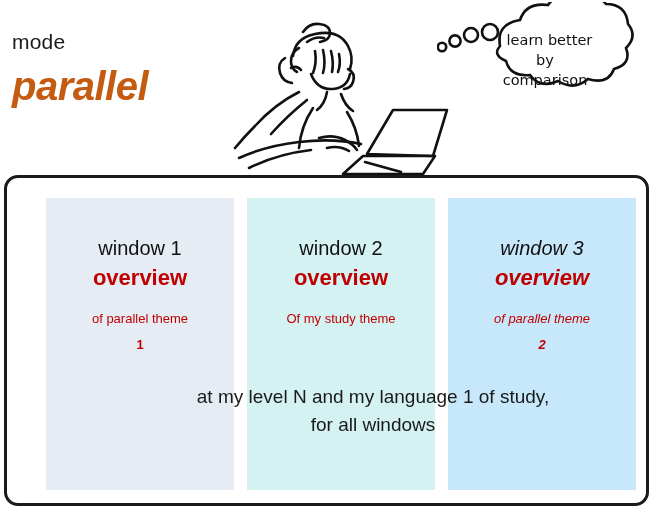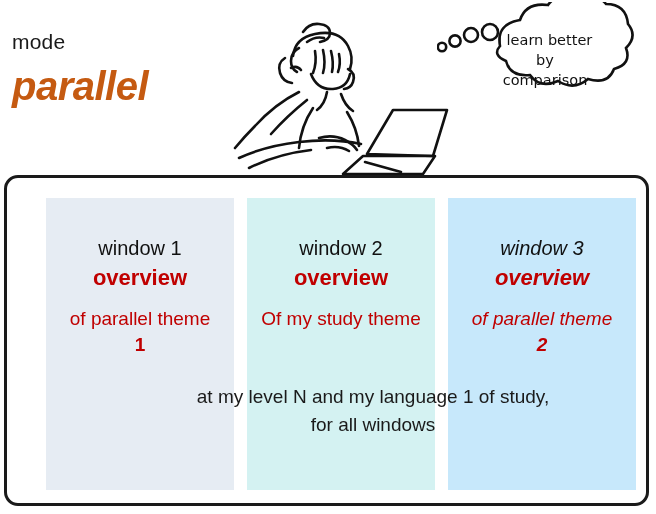--- a/index.html
+++ b/index.html
@@ -102,21 +102,21 @@
     margin-top: 17px;
   }
   .win-overview {
     top: 265px;
     font-size: 22px;
     font-weight: bold;
     color: #c00000;
   }
   .win-sub {
     top: 306px;
-    font-size: 19px;
+    font-size: 13px;
     line-height: 26px;
     color: #c00000;
   }
   .win-sub .num { font-weight: bold; display: block; }
   .col-1 { left: 46px; }
   .col-2 { left: 247px; }
   .col-3 { left: 448px; font-style: italic; }
 
   
   #caption {

